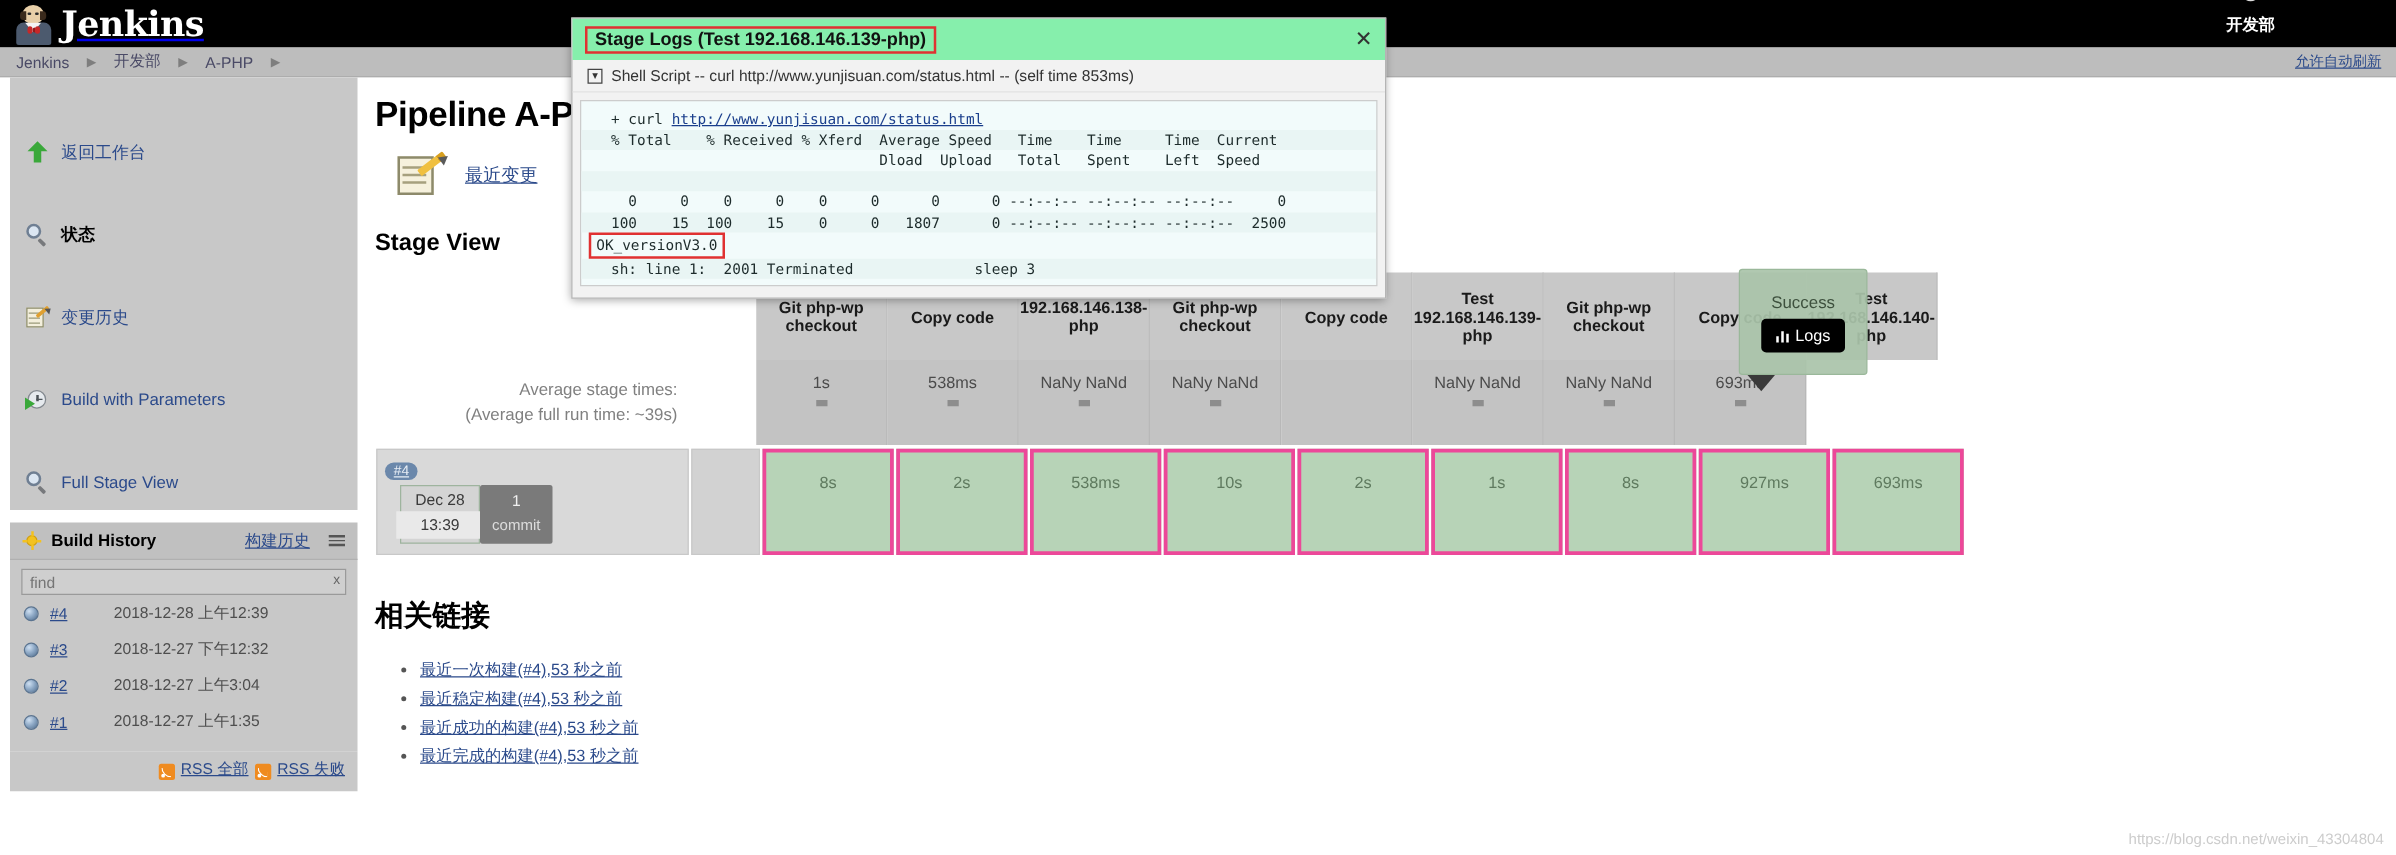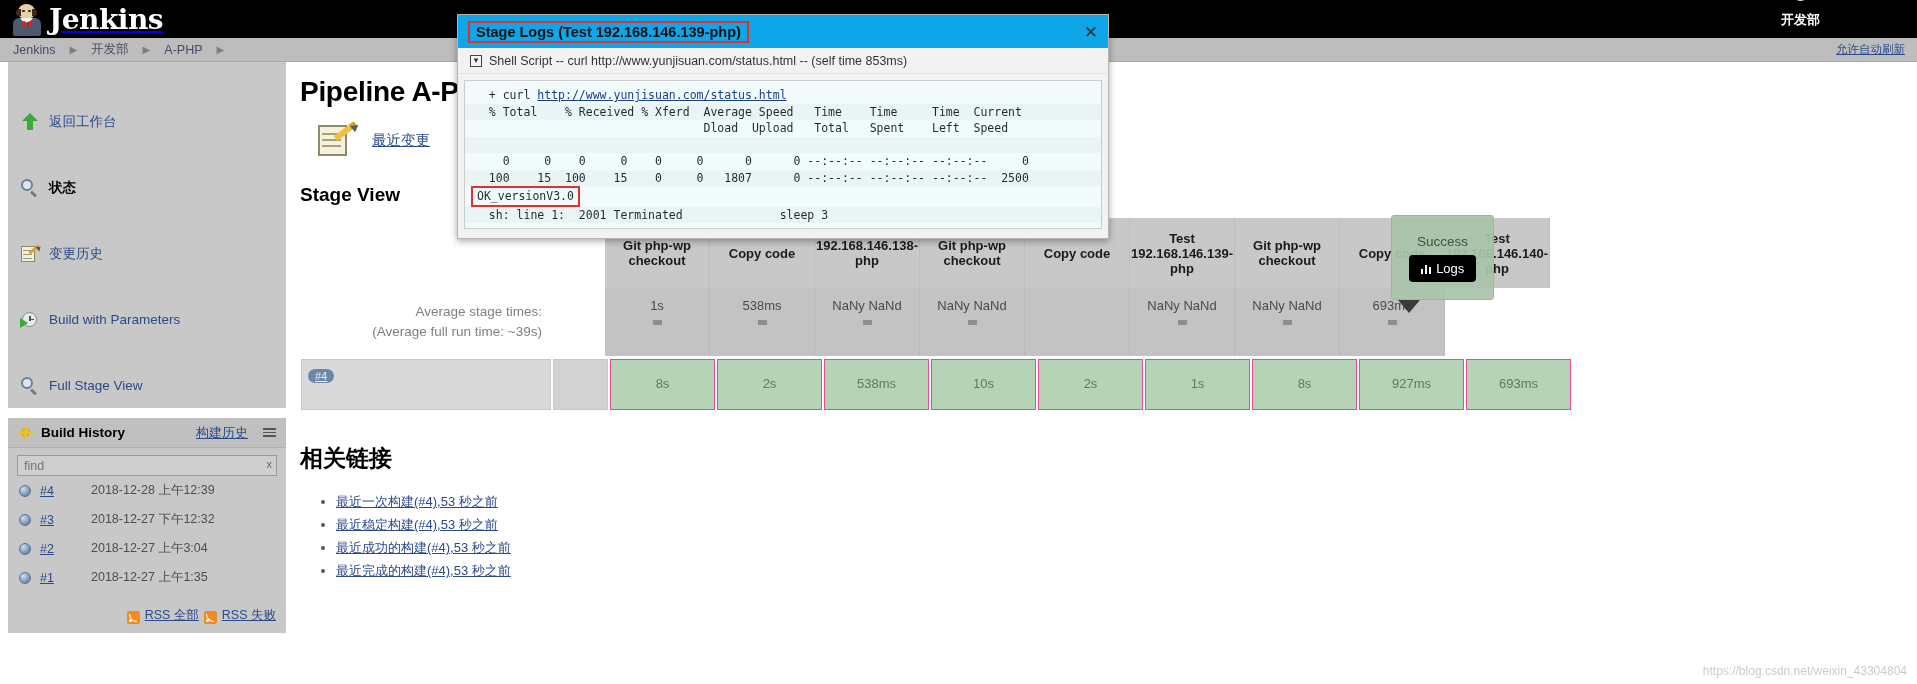--- a/index.html
+++ b/index.html
@@ -181,21 +181,21 @@
   .st-head-cell.spacer { width:55px; background:transparent; border:none; }
   .st-avg-cell {
     width:105px; flex:none; background:#c3c3c3; border-right:1px solid #b8b8b8;
     text-align:center; padding:10px 4px 14px 4px; color:#4b4b4b; font-size:13px;
   }
   .st-avg-cell .dash { display:block; width:9px; height:5px; background:#8d8d8d; margin:7px auto 0 auto; }
   .st-avg-cell.lbl { width:250px; background:transparent; border:none; text-align:right;
       color:#808080; font-size:13.5px; line-height:20px; padding-right:8px; padding-top:14px;}
   .st-avg-cell.spacer { width:55px; background:transparent; border:none; }
   .st-run-cell {
-    width:105px; flex:none; background:#b7d3b7; border:1px solid #ec4899; margin:3px 1px;
+    width:105px; flex:none; background:#b7d3b7; border:3px solid #ec4899; margin:3px 1px;
     text-align:center; color:#5f7a5f; font-size:13px; padding:16px 4px 18px 4px;
   }
   .st-run-cell.lbl { width:250px; background:#d9d9d9; border:1px solid #c8c8c8; text-align:left;
       padding:8px 6px; position:relative; }
   .st-run-cell.spacer { width:55px; background:#d2d2d2; border:1px solid #c8c8c8; }
   .badge-num {
     display:inline-block; background:#6b88ab; color:#e8eef5; font-size:11px; border-radius:9px;
     padding:1px 7px; text-decoration:underline;
   }
   .commit-box { display:flex; margin-top:4px; margin-left:12px; width:122px; }
@@ -231,21 +231,21 @@
   #related li { margin:5px 0; list-style:disc; color:#555; }
   #related li a { color:#2b4a8b; font-size:13px; text-decoration:underline; }
 
   
   #modal {
     position:absolute; left:457px; top:14px; width:652px; height:225px;
     background:#f2f2f2; border:1px solid #b4b4b4; box-shadow:0 2px 7px rgba(0,0,0,.35);
     z-index:40; display:flex; flex-direction:column;
   }
   #modal-header {
-    height:33px; display:flex; align-items:center; padding:0 10px; background:#0ea5e9; flex:none;
+    height:33px; display:flex; align-items:center; padding:0 10px; background:#86efac; flex:none;
   }
   #modal-title-box { border:2px solid #e03131; padding:1px 6px; }
   #modal-title { font-weight:bold; font-size:14.5px; color:#111; }
   #modal-close { margin-left:auto; font-size:17px; color:#333; cursor:pointer; font-weight:bold;
       font-family:"DejaVu Sans", sans-serif;}
   #modal-subhead {
     height:26px; display:flex; align-items:center; gap:7px; padding:0 12px;
     font-size:12.5px; color:#333; flex:none; border-bottom:1px solid #e2e2e2;
   }
   .sq-icon { width:12px; height:12px; border:1.5px solid #444; display:inline-flex;
@@ -464,20 +464,30 @@
         <div class="st-avg-cell"><span>NaNy NaNd</span><span class="dash"></span></div>
         <div class="st-avg-cell"><span></span></div>
         <div class="st-avg-cell"><span>NaNy NaNd</span><span class="dash"></span></div>
         <div class="st-avg-cell"><span>NaNy NaNd</span><span class="dash"></span></div>
         <div class="st-avg-cell"><span>693ms</span><span class="dash"></span></div>
       </div>
 
       <div class="st-row">
         <div class="st-run-cell lbl">
           <a class="badge-num" href="#">#4</a>
+          <div class="commit-box">
+            <div class="commit-left">
+              <span>Dec 28</span>
+              <span class="c2">13:39</span>
+            </div>
+            <div class="commit-right">
+              <span>1</span>
+              <span class="cw">commit</span>
+            </div>
+          </div>
         </div>
         <div class="st-run-cell spacer"></div>
         <div class="st-run-cell">8s</div>
         <div class="st-run-cell">2s</div>
         <div class="st-run-cell">538ms</div>
         <div class="st-run-cell">10s</div>
         <div class="st-run-cell">2s</div>
         <div class="st-run-cell">1s</div>
         <div class="st-run-cell">8s</div>
         <div class="st-run-cell">927ms</div>

